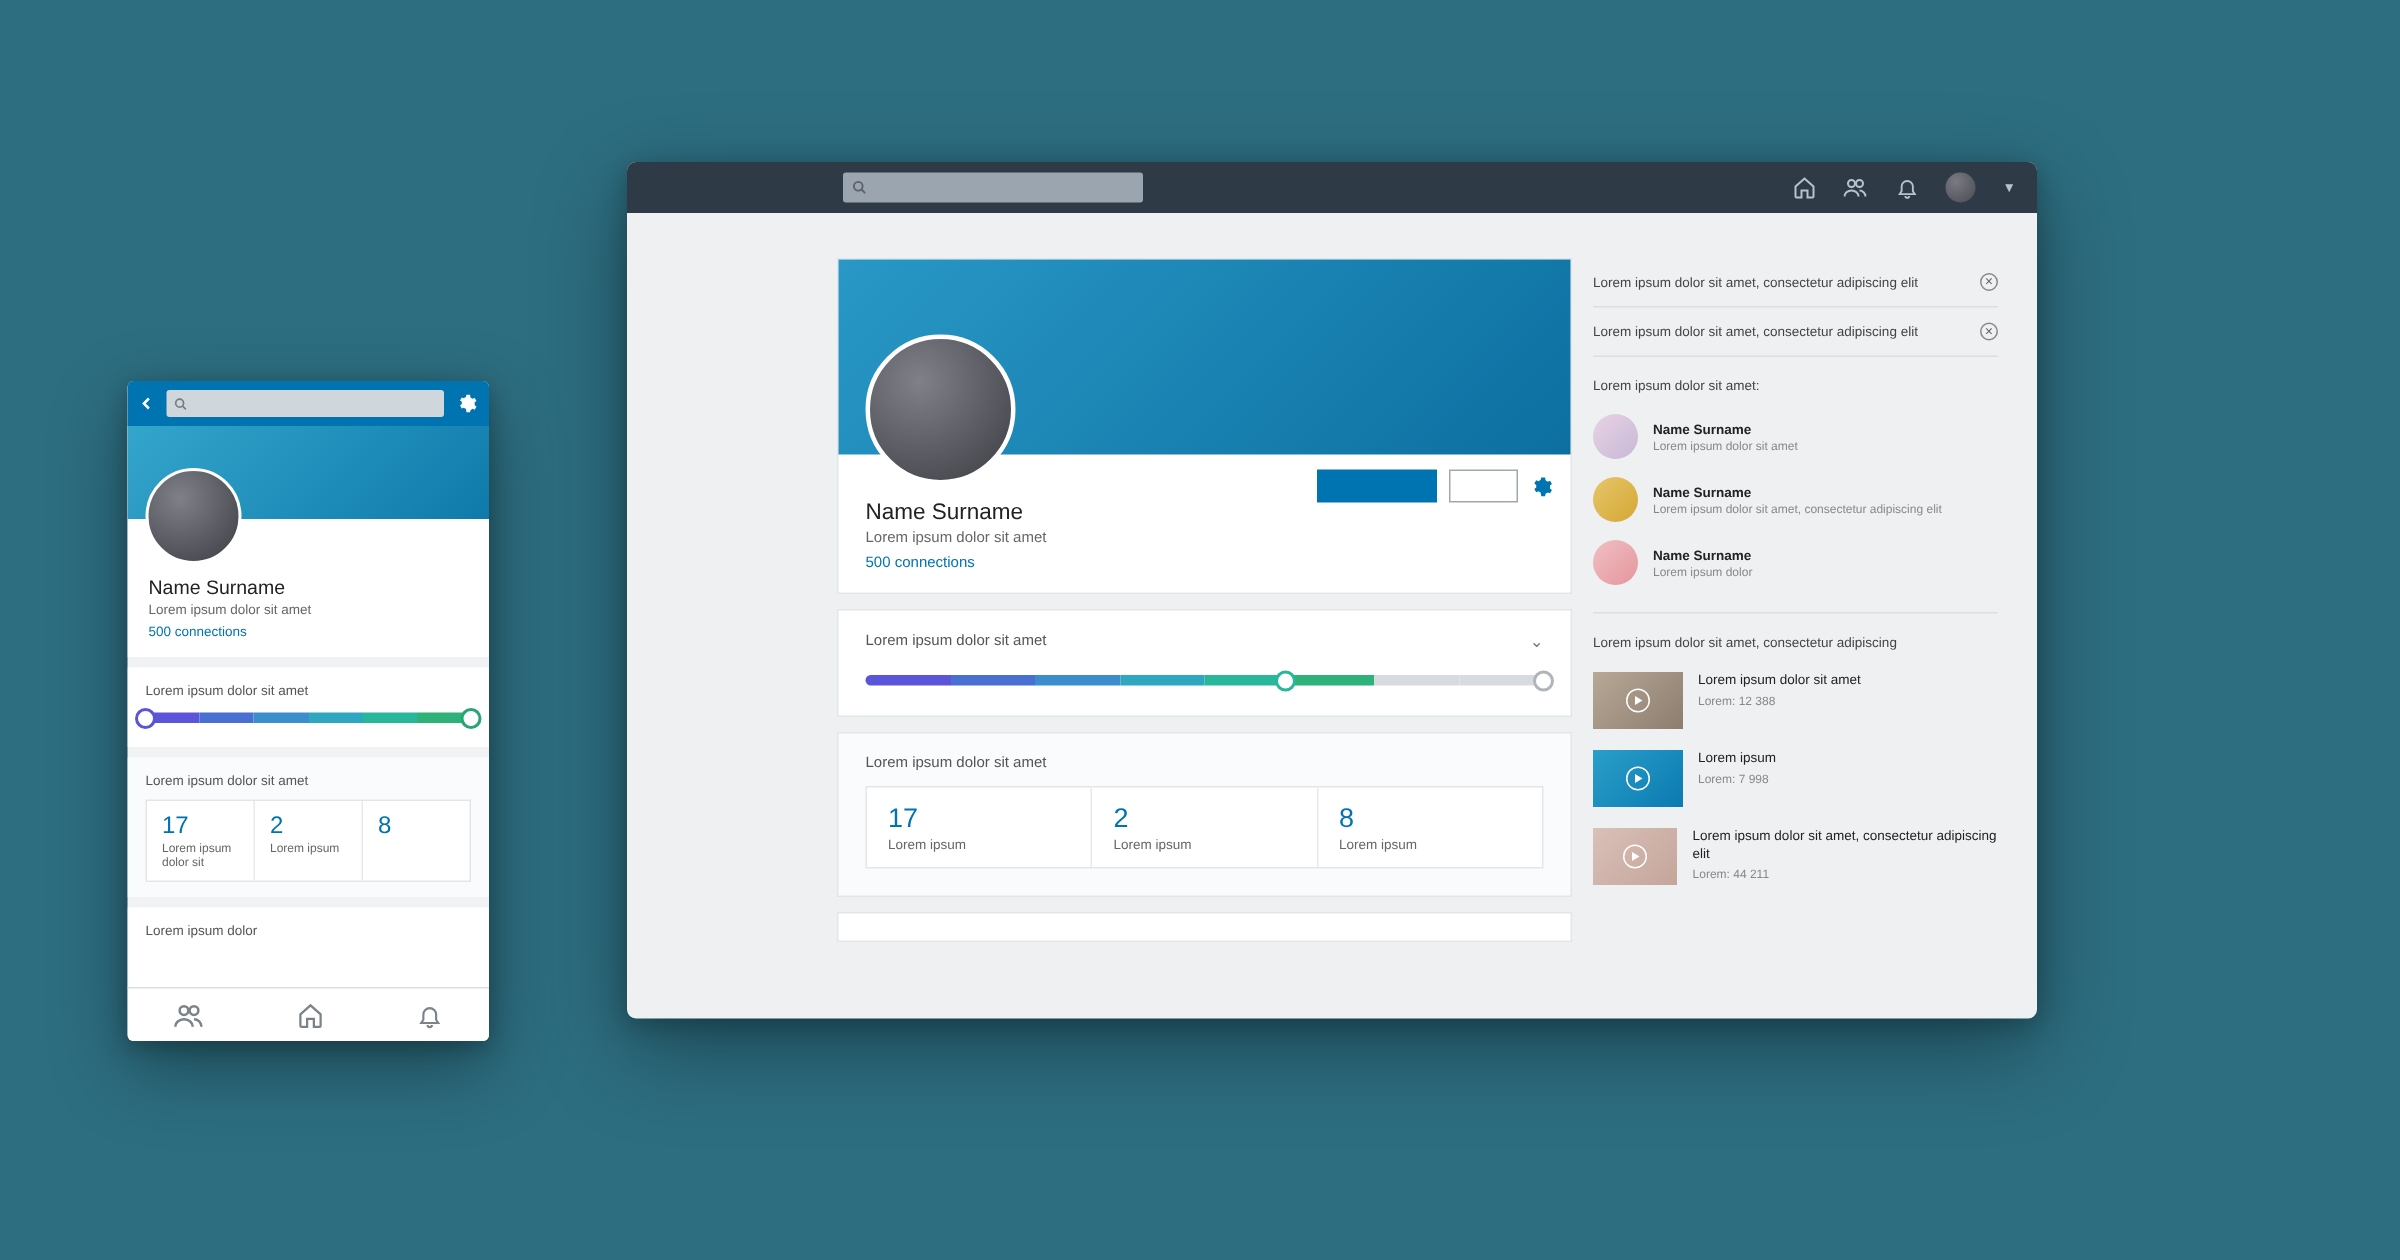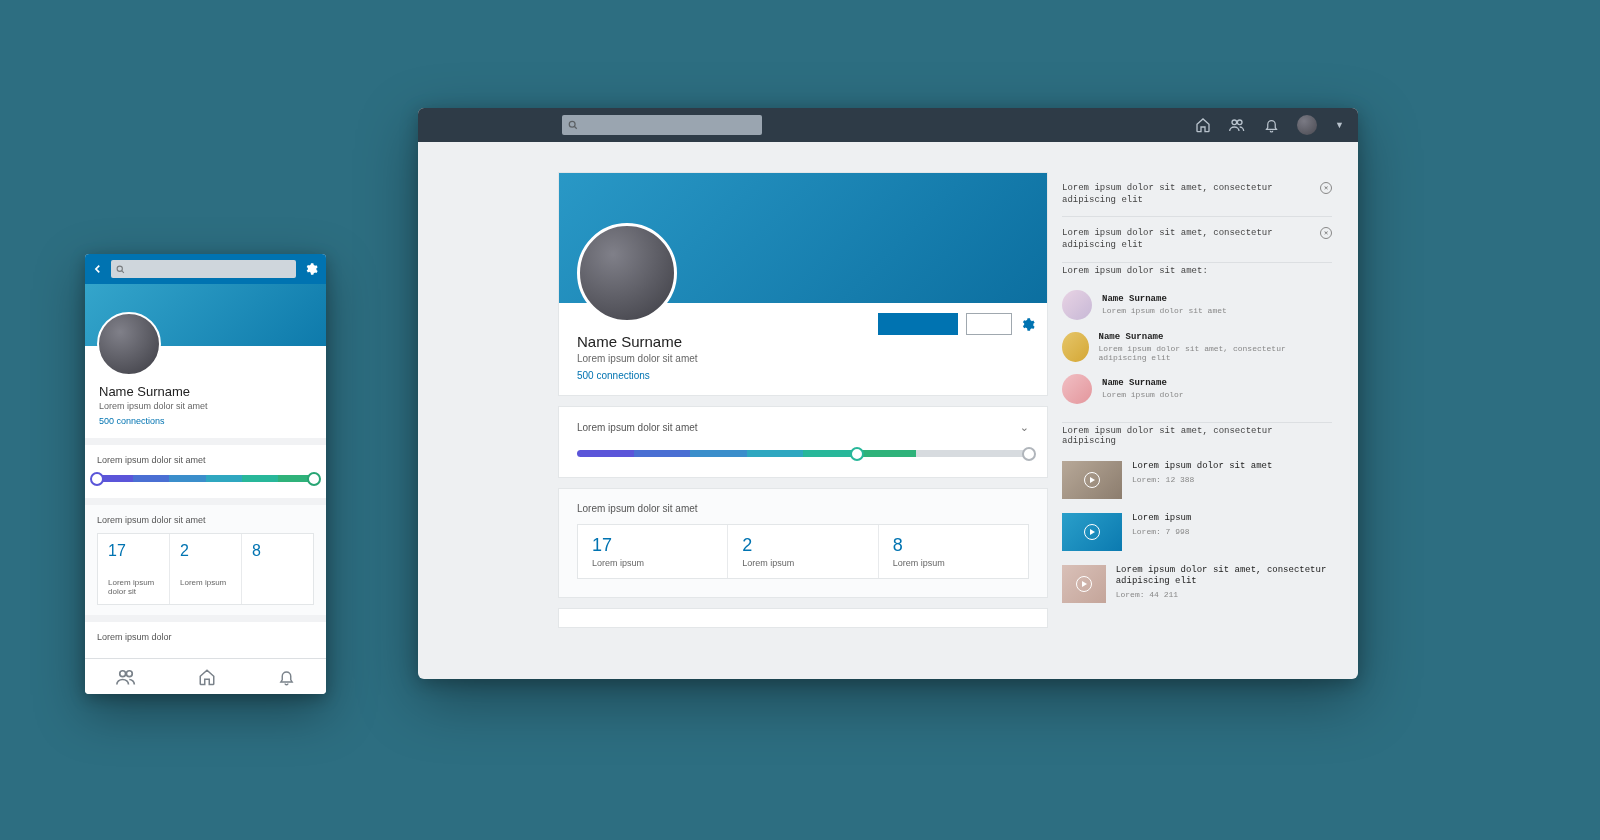--- a/index.html
+++ b/index.html
@@ -40,21 +40,21 @@
     flex: 1; border: none; background: transparent;
     font-size: 10px; outline: none; color: #333;
   }
   .d-topicons { margin-left: auto; display: flex; align-items: center; gap: 18px; }
   .d-topicons .ic { width: 16px; height: 16px; color: #b8c2cc; display:flex; align-items:center; justify-content:center; }
   .d-avatar-sm { width: 20px; height: 20px; border-radius: 50%; background: radial-gradient(circle at 35% 30%, #7a7a84, #4a4a52); }
   .d-caret { color: #b8c2cc; font-size: 9px; }
 
   .d-body { display: flex; padding: 30px 12px 14px 140px; gap: 14px; height: calc(100% - 34px); }
   .d-main { width: 490px; display: flex; flex-direction: column; gap: 10px; }
-  .d-side { flex: 1; padding-right: 14px; font-family: Liberation Mono, monospace; }
+  .d-side { flex: 1; padding-right: 14px; }
 
   .card { background: #fff; border: 1px solid #e3e6e8; }
 
   .d-profile { position: relative; }
   .d-banner { height: 130px; background: linear-gradient(135deg, #2998c6, #0c6fa0); }
   .d-photo {
     position: absolute; left: 18px; top: 50px;
     width: 100px; height: 100px; border-radius: 50%;
     background: radial-gradient(circle at 35% 30%, #808089, #3c3c43);
     border: 3px solid #fff;
@@ -81,21 +81,21 @@
   .d-stats-row { display: flex; background: #fff; border: 1px solid #e3e6e8; }
   .d-stat { flex: 1; padding: 10px 14px; border-right: 1px solid #e8eaec; }
   .d-stat:last-child { border-right: none; }
   .d-stat-num { font-size: 18px; color: #0073b1; }
   .d-stat-lbl { font-size: 9px; color: #666; margin-top: 2px; }
 
   
   .side-notice { border-bottom: 1px solid #dcdfe2; padding: 10px 0; display: flex; gap: 8px; }
   .side-notice .txt { font-size: 9px; color: #444; line-height: 1.35; flex: 1; }
   .side-notice .x { width: 12px; height: 12px; border: 1px solid #888; border-radius: 50%; display:flex; align-items:center; justify-content:center; font-size:7px; color:#666;}
-  .side-heading { font-size: 9px; color: #444; margin: 3px 0 8px; }
+  .side-heading { font-size: 9px; color: #444; margin: 14px 0 8px; }
   .side-person { display: flex; gap: 10px; padding: 6px 0; align-items: center; }
   .side-person .av { width: 30px; height: 30px; border-radius: 50%; }
   .side-person .nm { font-size: 9px; font-weight: 600; color: #222; }
   .side-person .ds { font-size: 8px; color: #888; margin-top: 2px; }
   .side-sep { border-top: 1px solid #dcdfe2; margin: 12px 0 0; }
   .side-video { display: flex; gap: 10px; padding: 7px 0; }
   .side-video .thumb { width: 60px; height: 38px; display:flex; align-items:center; justify-content:center; color:#fff; }
   .side-video .vt { font-size: 9px; color: #222; line-height: 1.25; }
   .side-video .vc { font-size: 8px; color: #888; margin-top: 3px; }
   .play-circ { width:16px; height:16px; border:1.5px solid #fff; border-radius:50%; display:flex; align-items:center; justify-content:center;}
@@ -144,21 +144,21 @@
   .m-progress-bar .seg { flex: 1; height: 100%; }
   .m-knob { position: absolute; top:50%; transform:translate(-50%,-50%); width:14px; height:14px; border-radius:50%; background:#fff; border:2px solid #28a574;}
   .m-knob.start { left:0; border-color:#5a55d8;}
 
   .m-stats { background:#fafbfc; margin-top:7px; padding: 10px 12px; }
   .m-stats .lbl { font-size: 9px; color:#555; margin-bottom: 8px;}
   .m-stats-row { display:flex; background:#fff; border:1px solid #e3e6e8;}
   .m-stat { flex:1; padding:8px 10px; border-right:1px solid #e8eaec;}
   .m-stat:last-child{border-right:none;}
   .m-stat-num { font-size:16px; color:#0073b1;}
-  .m-stat-lbl { font-size:8px; color:#666; margin-top:18px;}
+  .m-stat-lbl { font-size:8px; color:#666; margin-top:1px;}
 
   .m-extra { background:#fff; margin-top:7px; padding:10px 12px; font-size:9px; color:#555; flex:1;}
   .m-tabbar { height:36px; background:#fff; border-top:1px solid #dcdfe2; display:flex; align-items:center; justify-content:space-around;}
   .m-tabbar .ic { color:#7a828a; }
 
   svg { display:block; }
 </style>
 </head>
 <body>
 

